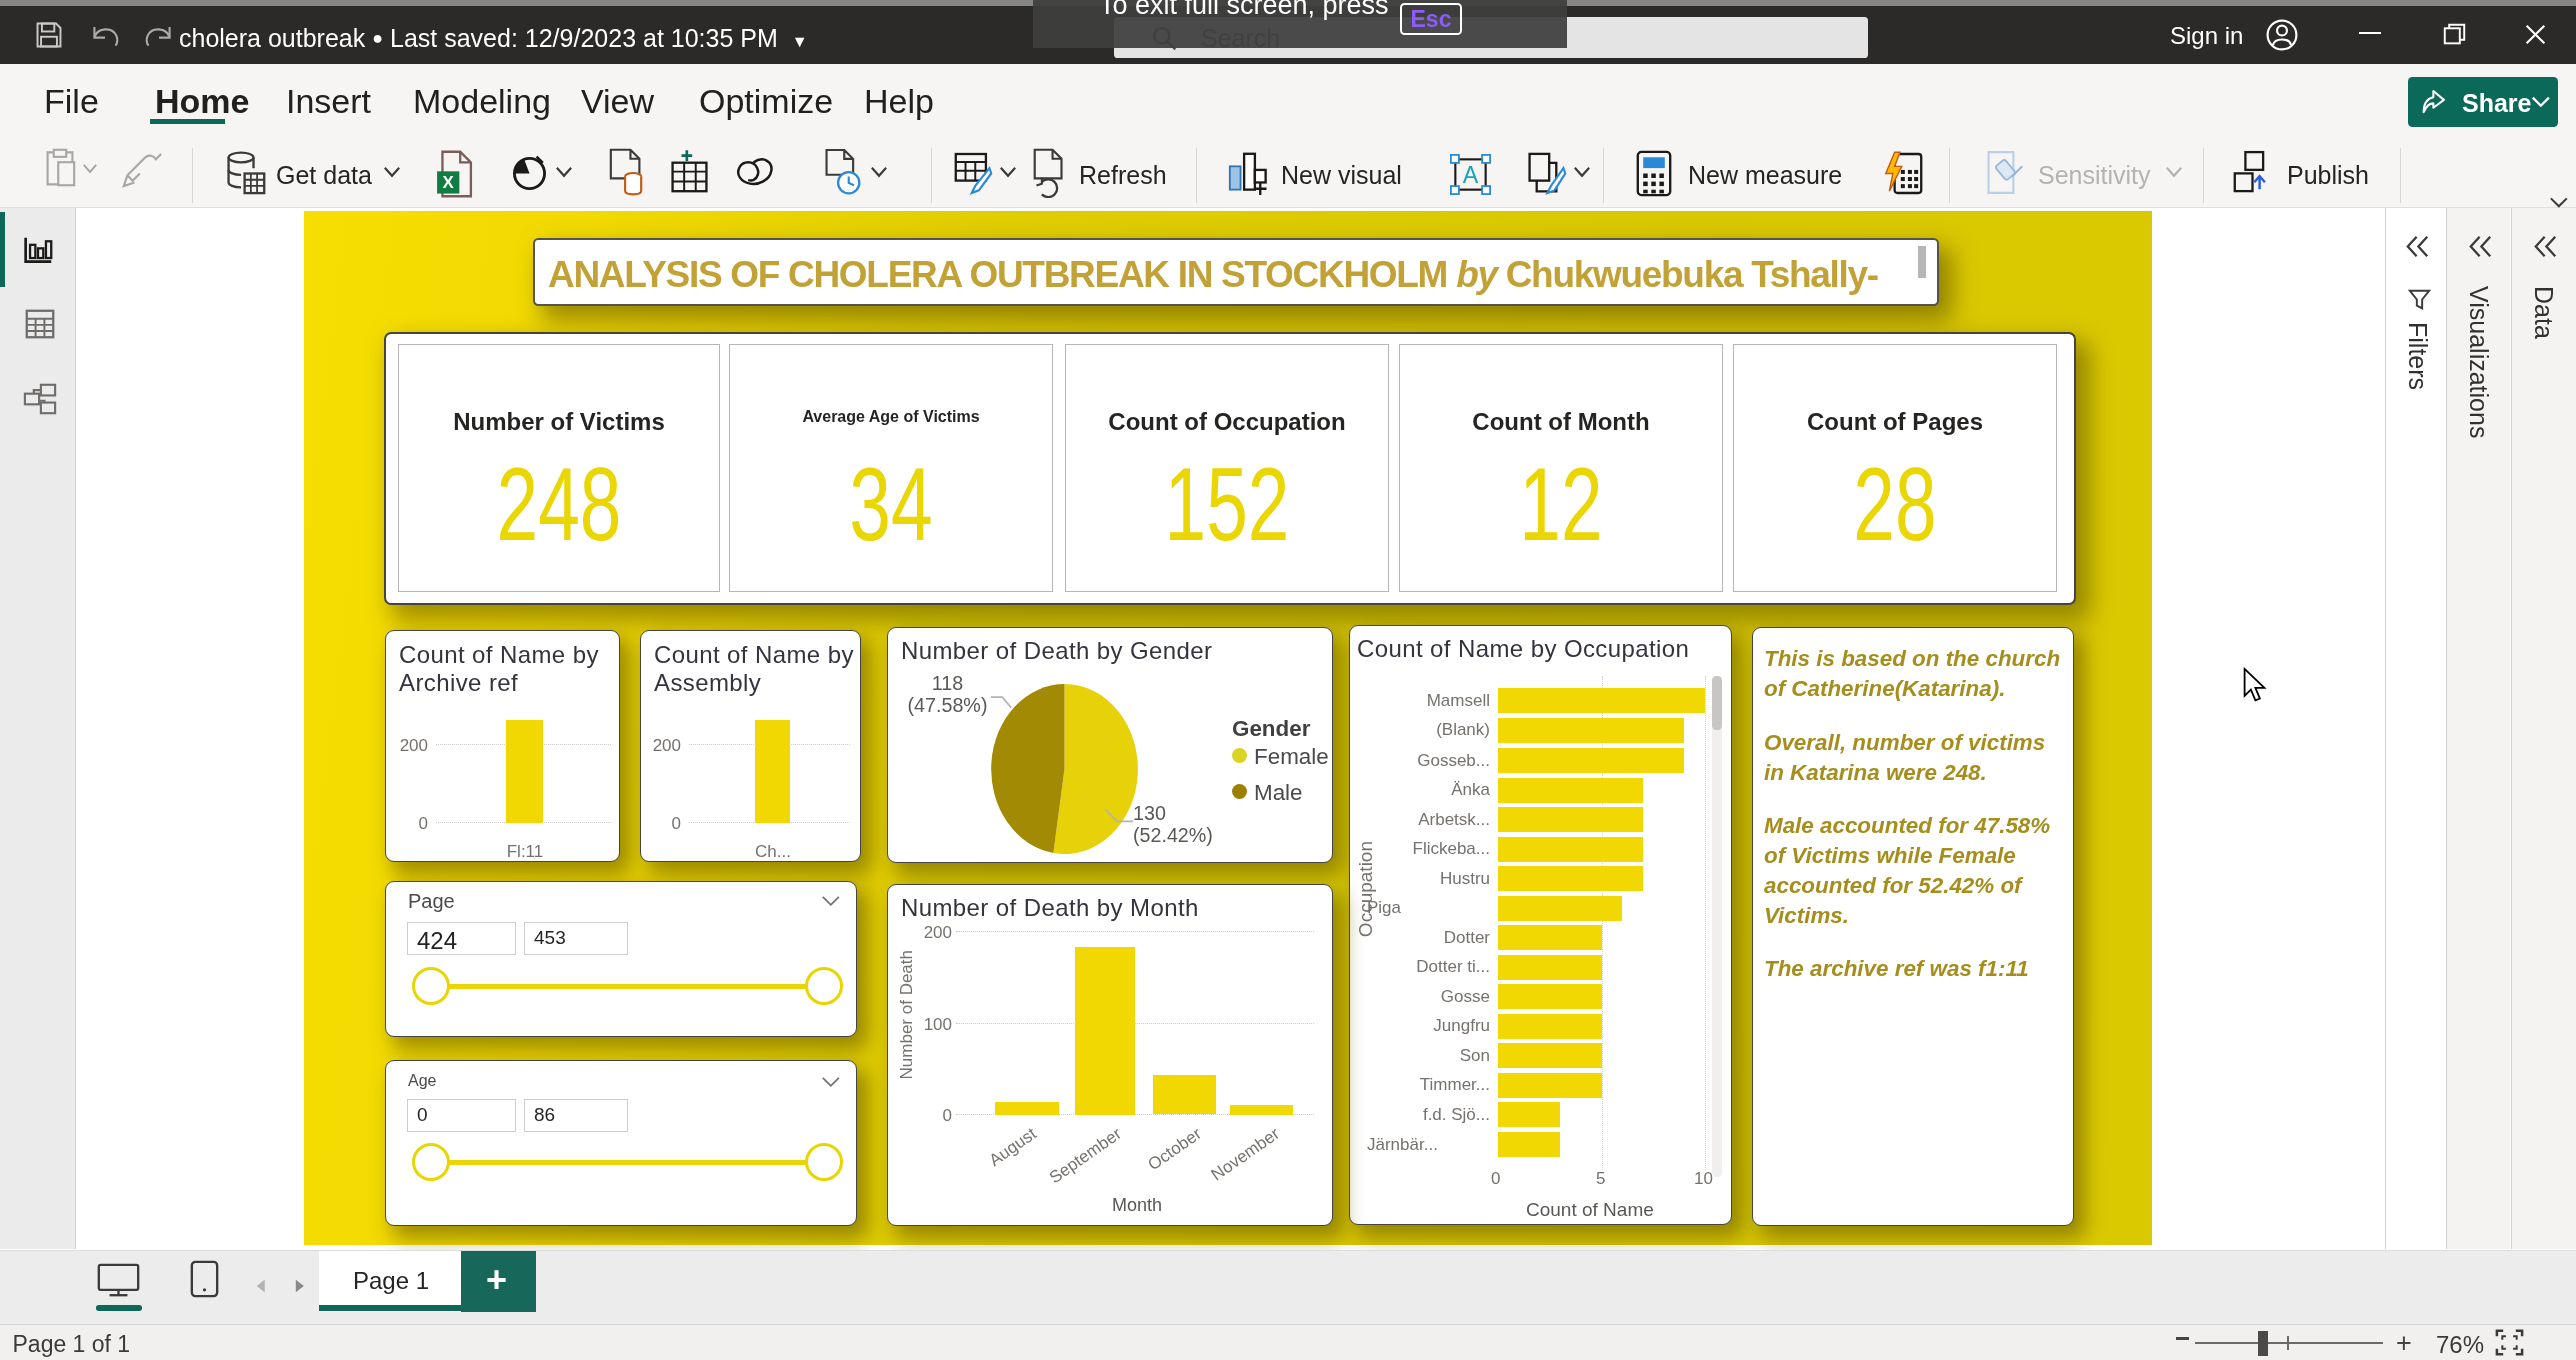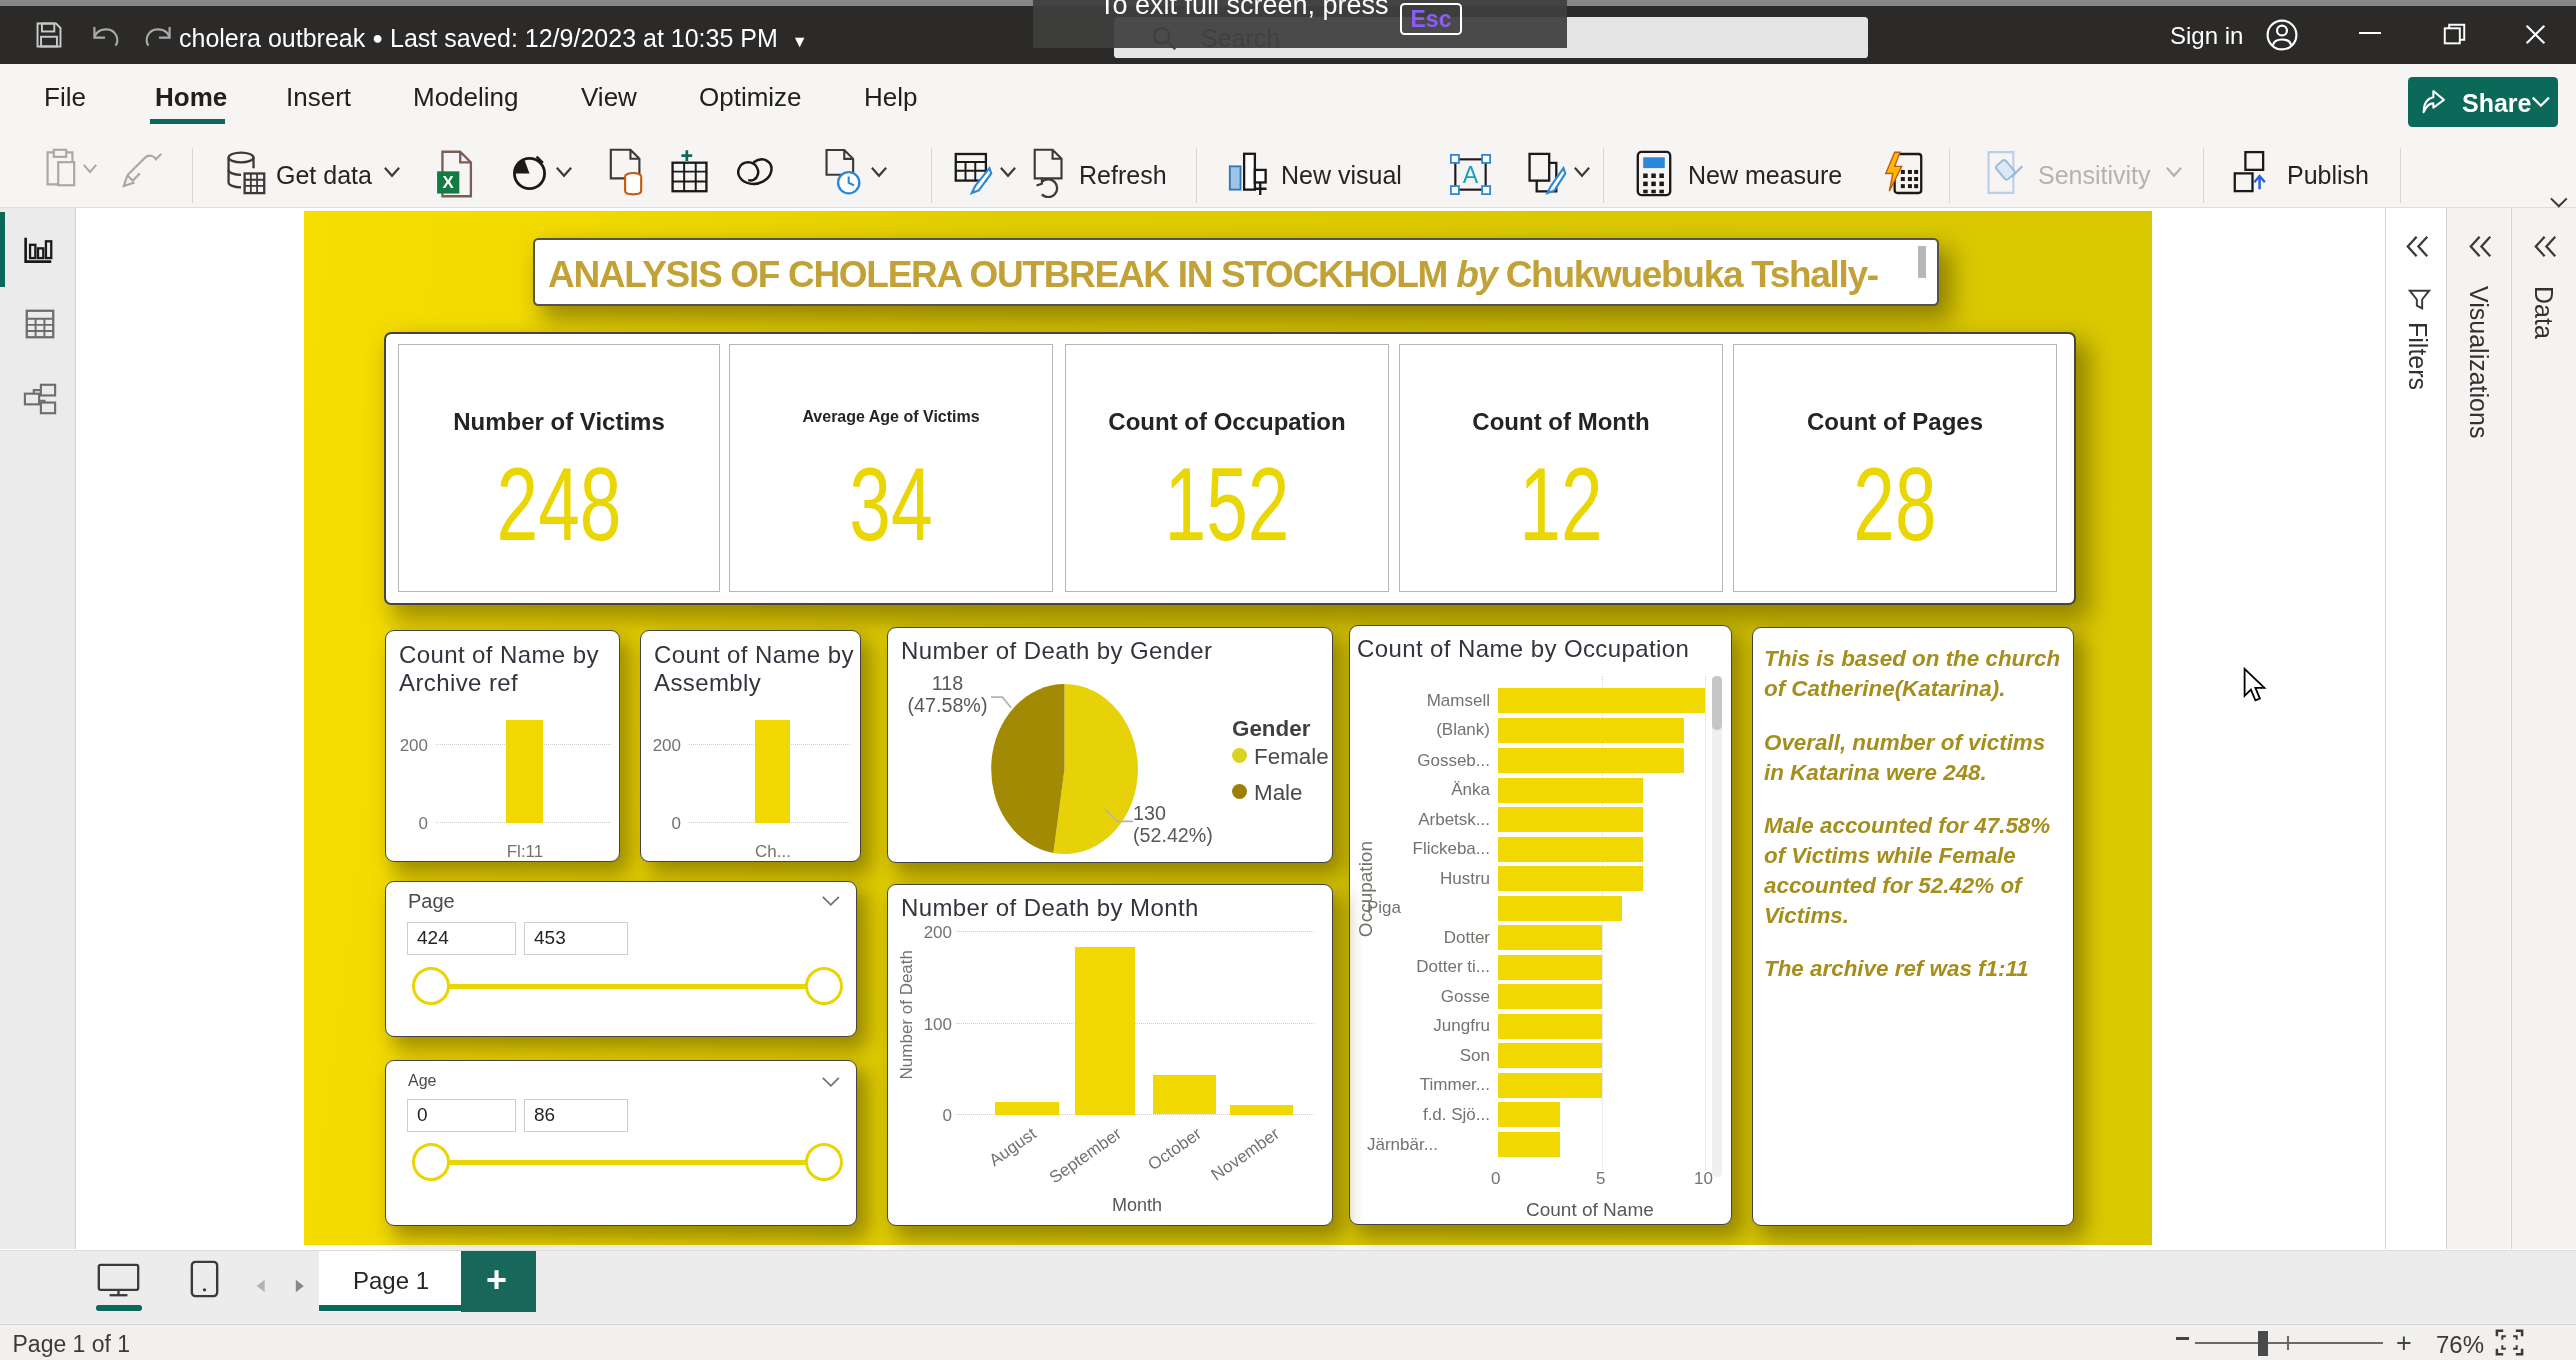--- a/index.html
+++ b/index.html
@@ -54,21 +54,21 @@
 <svg class="abs" style="left:2443px;top:23px;" width="23" height="23" viewBox="0 0 26 26">
 <rect x="2" y="6" width="17" height="17" fill="none" stroke="#fff" stroke-width="2.2"></rect>
 <path d="M7 6 V2 H24 V19 H19" fill="none" stroke="#fff" stroke-width="2.2"></path>
 </svg>
 <svg class="abs" style="left:2524px;top:23px;" width="23" height="23" viewBox="0 0 26 26">
 <line x1="3" y1="3" x2="23" y2="23" stroke="#fff" stroke-width="2.4"></line>
 <line x1="23" y1="3" x2="3" y2="23" stroke="#fff" stroke-width="2.4"></line>
 </svg>
 
 <div class="abs" style="left:0;top:64px;width:2576px;height:70px;background:#f6f5f4;"></div>
-<div class="abs" style="left:0;top:82px;width:984px;height:36px;font-size:26px;color:#21201f;">
+<div class="abs" style="left:0;top:82px;width:984px;height:36px;font-size:34px;color:#21201f;">
 <span class="abs" style="left:44px;">File</span>
 <span class="abs" style="left:155px;font-weight:bold;">Home</span>
 <span class="abs" style="left:286px;">Insert</span>
 <span class="abs" style="left:413px;">Modeling</span>
 <span class="abs" style="left:581px;">View</span>
 <span class="abs" style="left:699px;">Optimize</span>
 <span class="abs" style="left:864px;">Help</span>
 </div>
 <div class="abs" style="left:150px;top:119px;width:75px;height:5.4px;background:#0c695a;"></div>
 
@@ -400,21 +400,21 @@
 Male accounted for 47.58%<br>of Victims while Female<br>accounted for 52.42% of<br>Victims.
 <div style="height:23px"></div>
 The archive ref was f1:11
 </div>
 
 <div class="card" style="left:385px;top:881px;width:472px;height:156px;"></div>
 <div class="abs" style="left:408px;top:890px;font-size:20px;color:#4a4a4a;">Page</div>
 <svg class="abs" style="left:821px;top:895px;" width="19.7" height="12.5" viewBox="0 0 22 14">
       <path d="M2 2 L11 11 L20 2" fill="none" stroke="#75726e" stroke-width="2"></path>
     </svg>
-<div class="abs" style="left:407px;top:922px;width:109px;height:33px;border:0.9px solid #d0cecb;font-size:19px;color:#252423;padding:3.6px 0 0 9px;">424</div>
+<div class="abs" style="left:407px;top:922px;width:109px;height:33px;border:0.9px solid #d0cecb;font-size:24px;color:#252423;padding:3.6px 0 0 9px;">424</div>
 <div class="abs" style="left:524px;top:922px;width:104px;height:33px;border:0.9px solid #d0cecb;font-size:19px;color:#252423;padding:3.6px 0 0 9px;">453</div>
 <div class="abs" style="left:430px;top:984px;width:394px;height:4.5px;background:#e9d502;"></div>
 <div class="abs" style="left:412px;top:967px;width:38px;height:38px;border-radius:50%;background:#fff;border:3.6px solid #e9d502;"></div>
 <div class="abs" style="left:805px;top:967px;width:38px;height:38px;border-radius:50%;background:#fff;border:3.6px solid #e9d502;"></div>
 
 <div class="card" style="left:385px;top:1060px;width:472px;height:166px;"></div>
 <div class="abs" style="left:408px;top:1072px;font-size:16px;color:#4a4a4a;">Age</div>
 <svg class="abs" style="left:821px;top:1076px;" width="19.7" height="12.5" viewBox="0 0 22 14">
       <path d="M2 2 L11 11 L20 2" fill="none" stroke="#75726e" stroke-width="2"></path>
     </svg>

